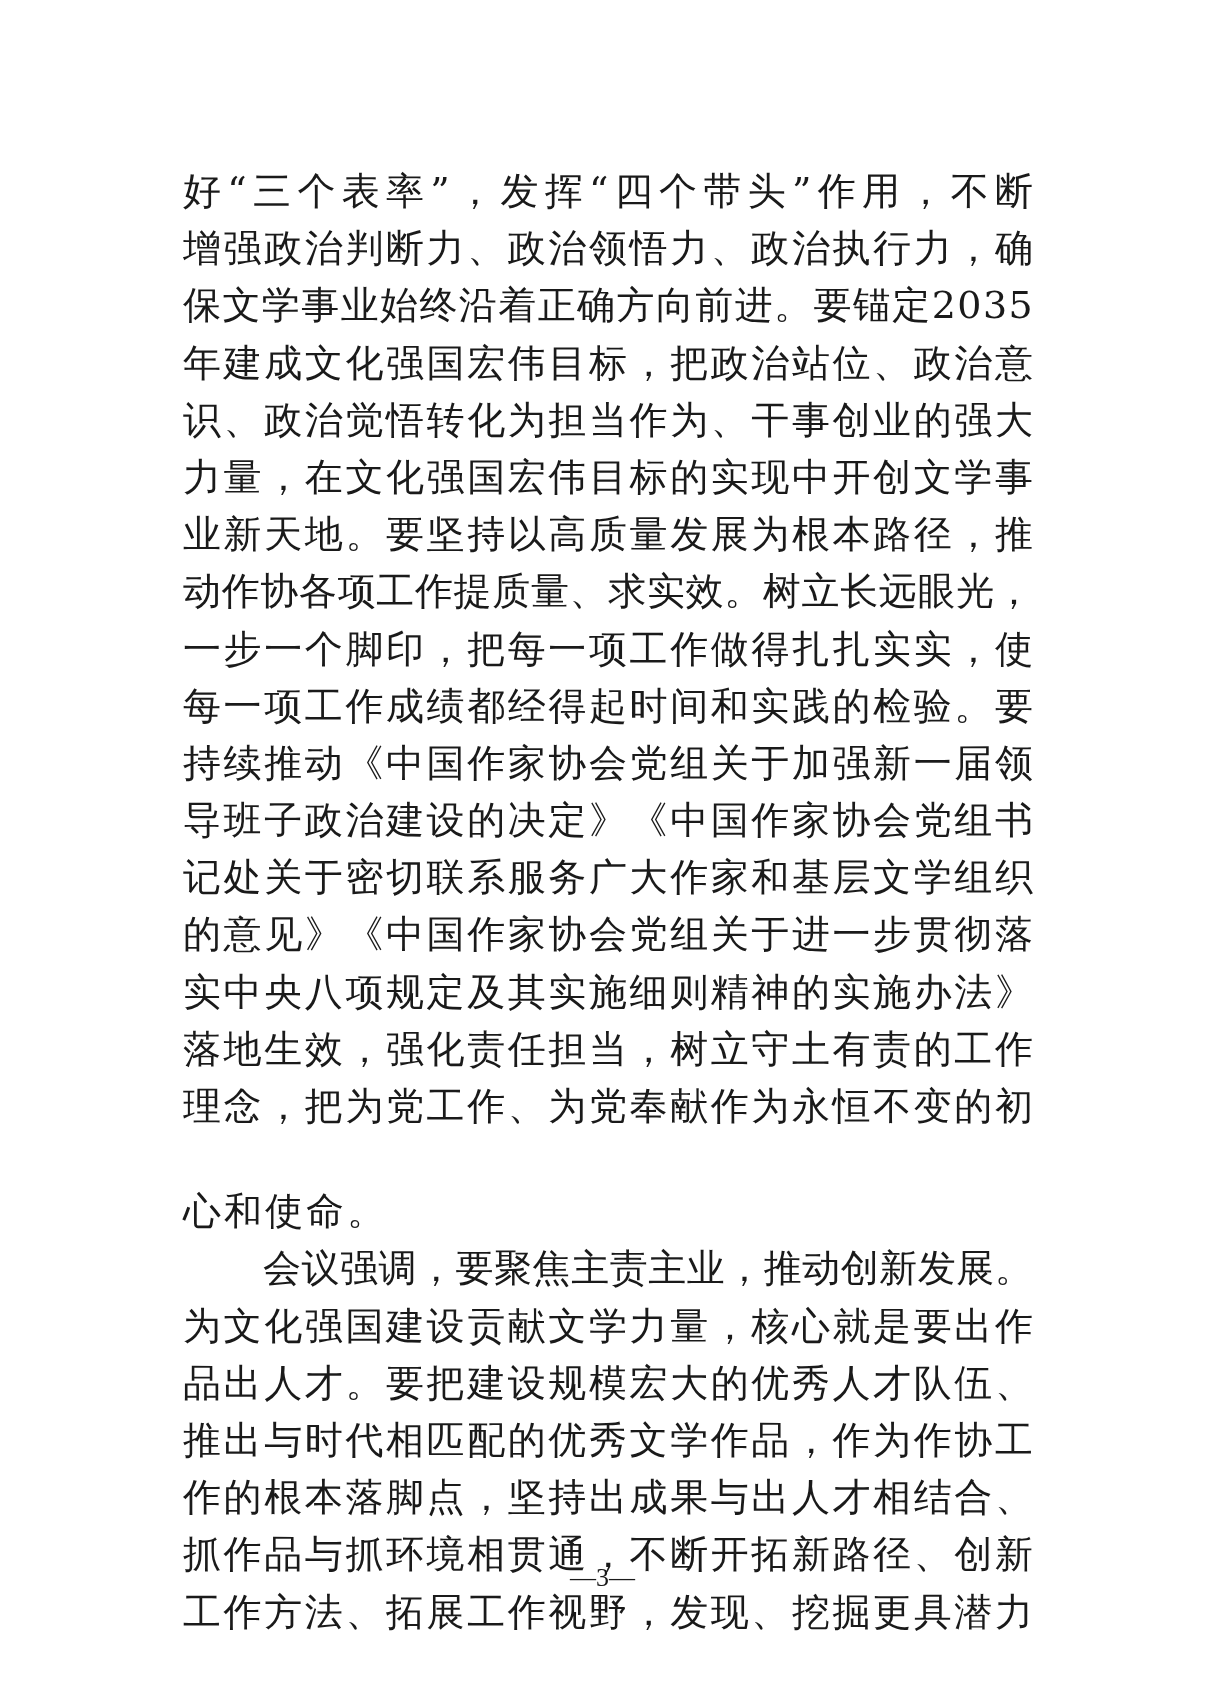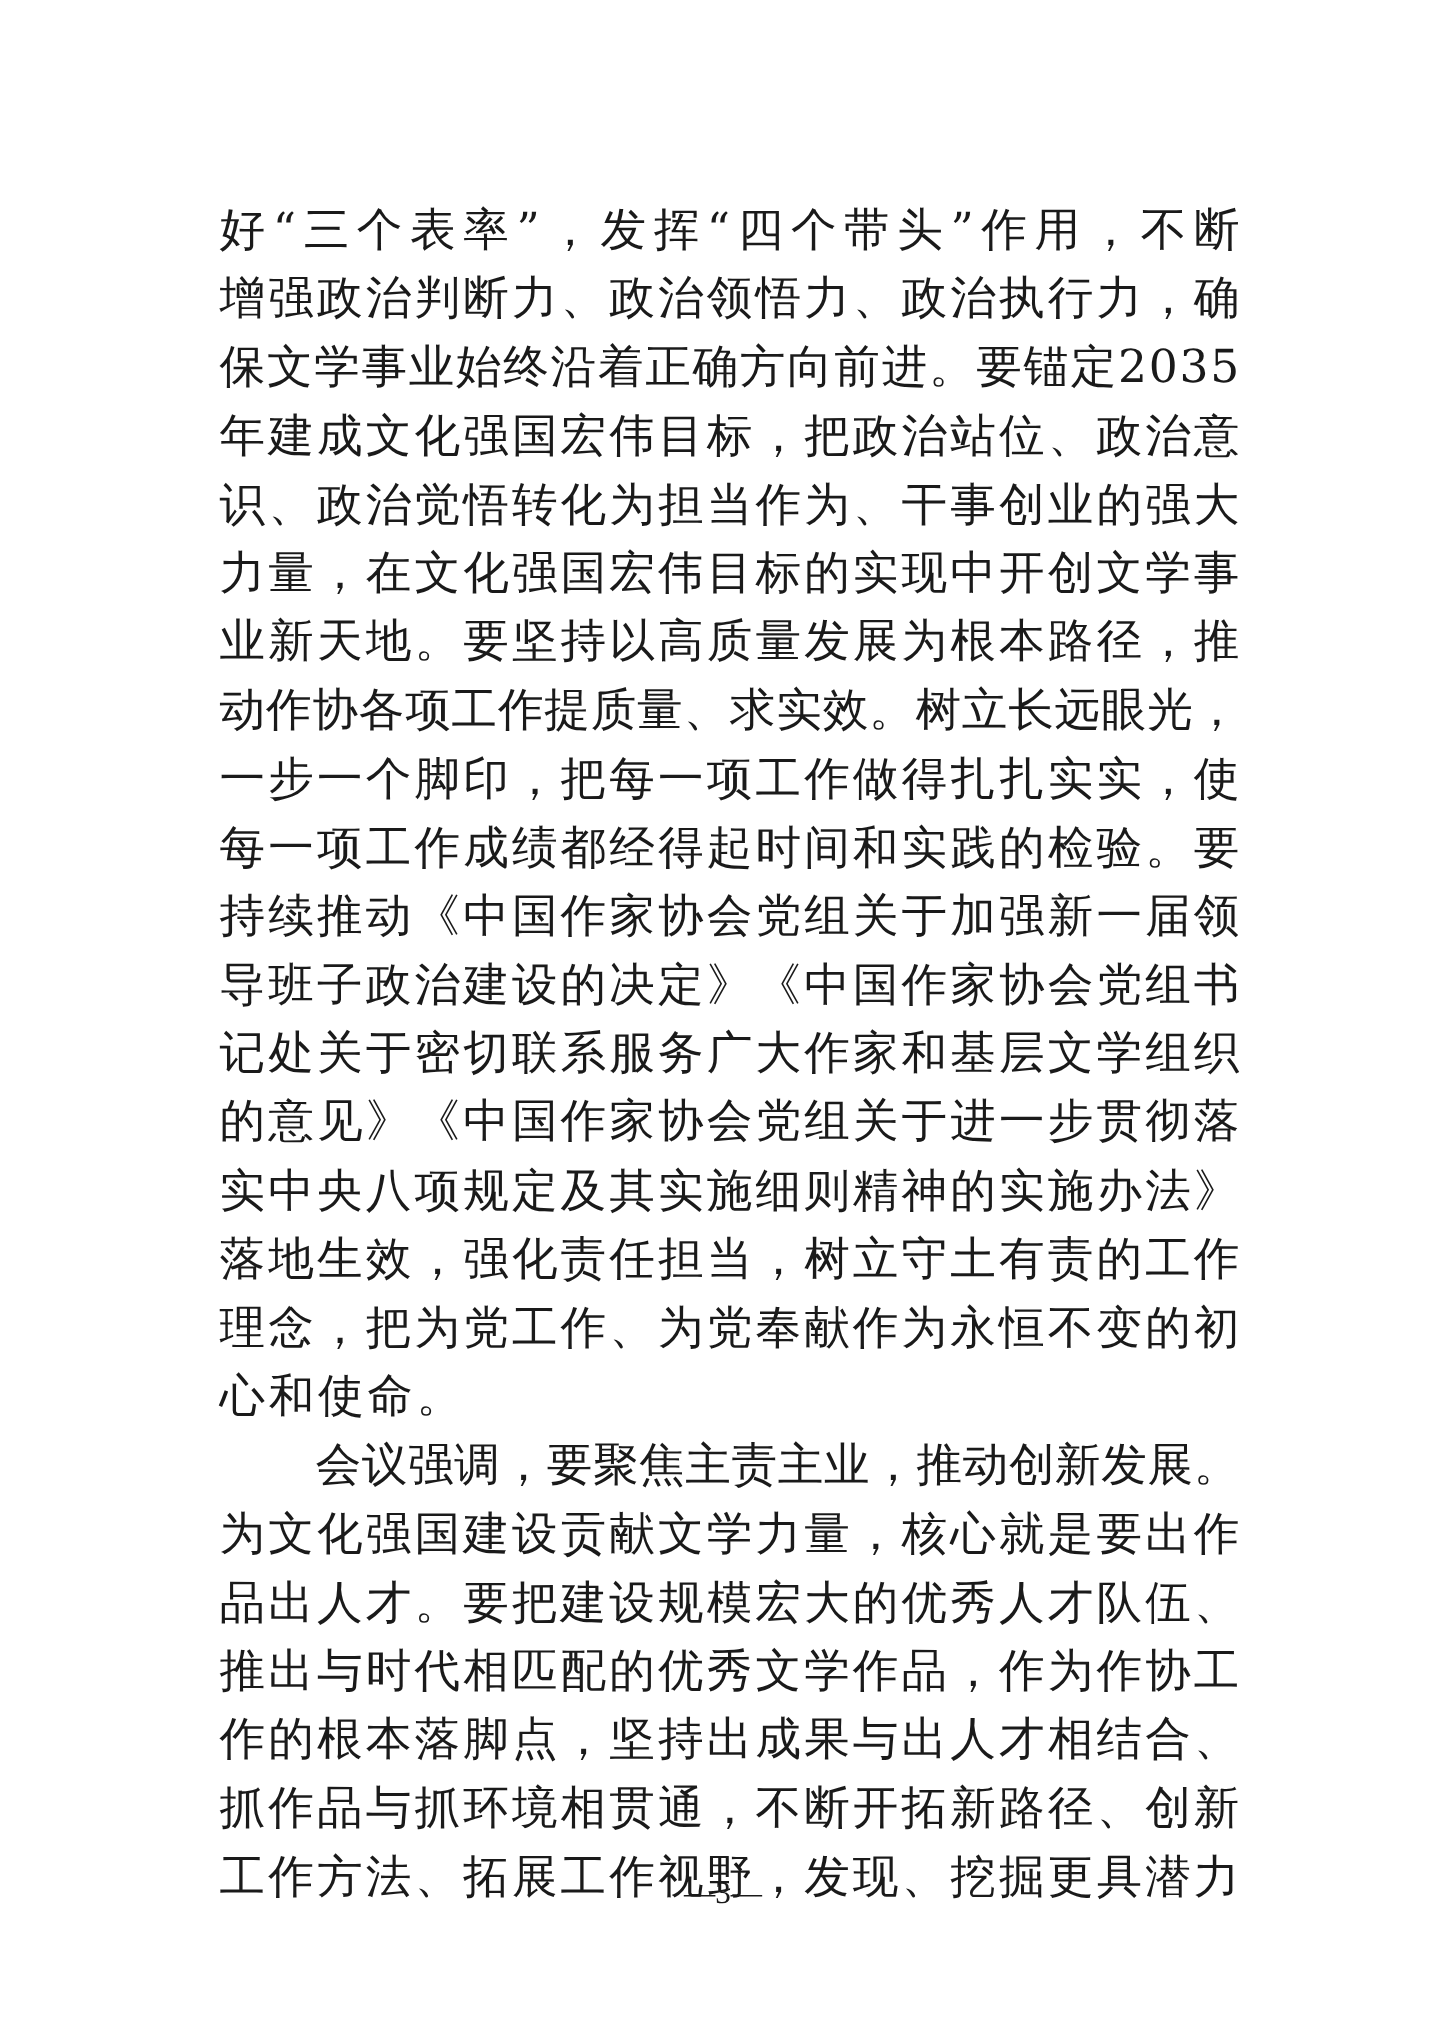--- a/index.html
+++ b/index.html
@@ -26,20 +26,21 @@
       line-height: 57.2px;
       font-size: 38px;
       white-space: nowrap;
       text-align: justify;
       text-align-last: justify;
       letter-spacing: 0;
     }
     .line.last {
       text-align-last: left;
       letter-spacing: 3px;
+      margin-top: 48px;
     }
     .line.indent {
       padding-left: 80px;
     }
     .page-number {
       position: absolute;
       left: 0;
       width: 1205px;
       top: 1563px;
       text-align: center;

